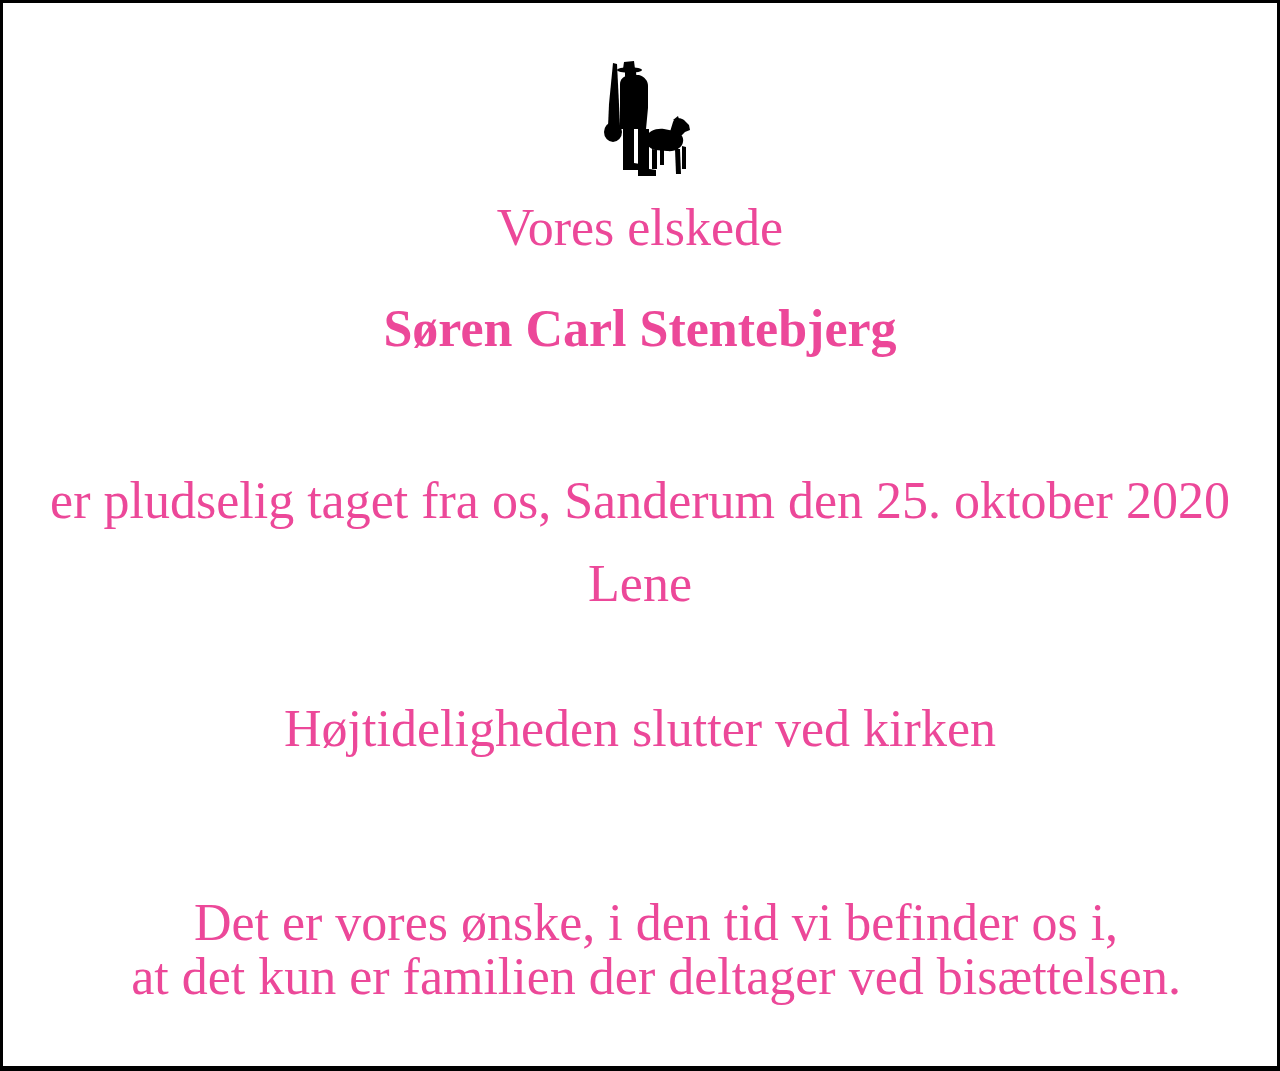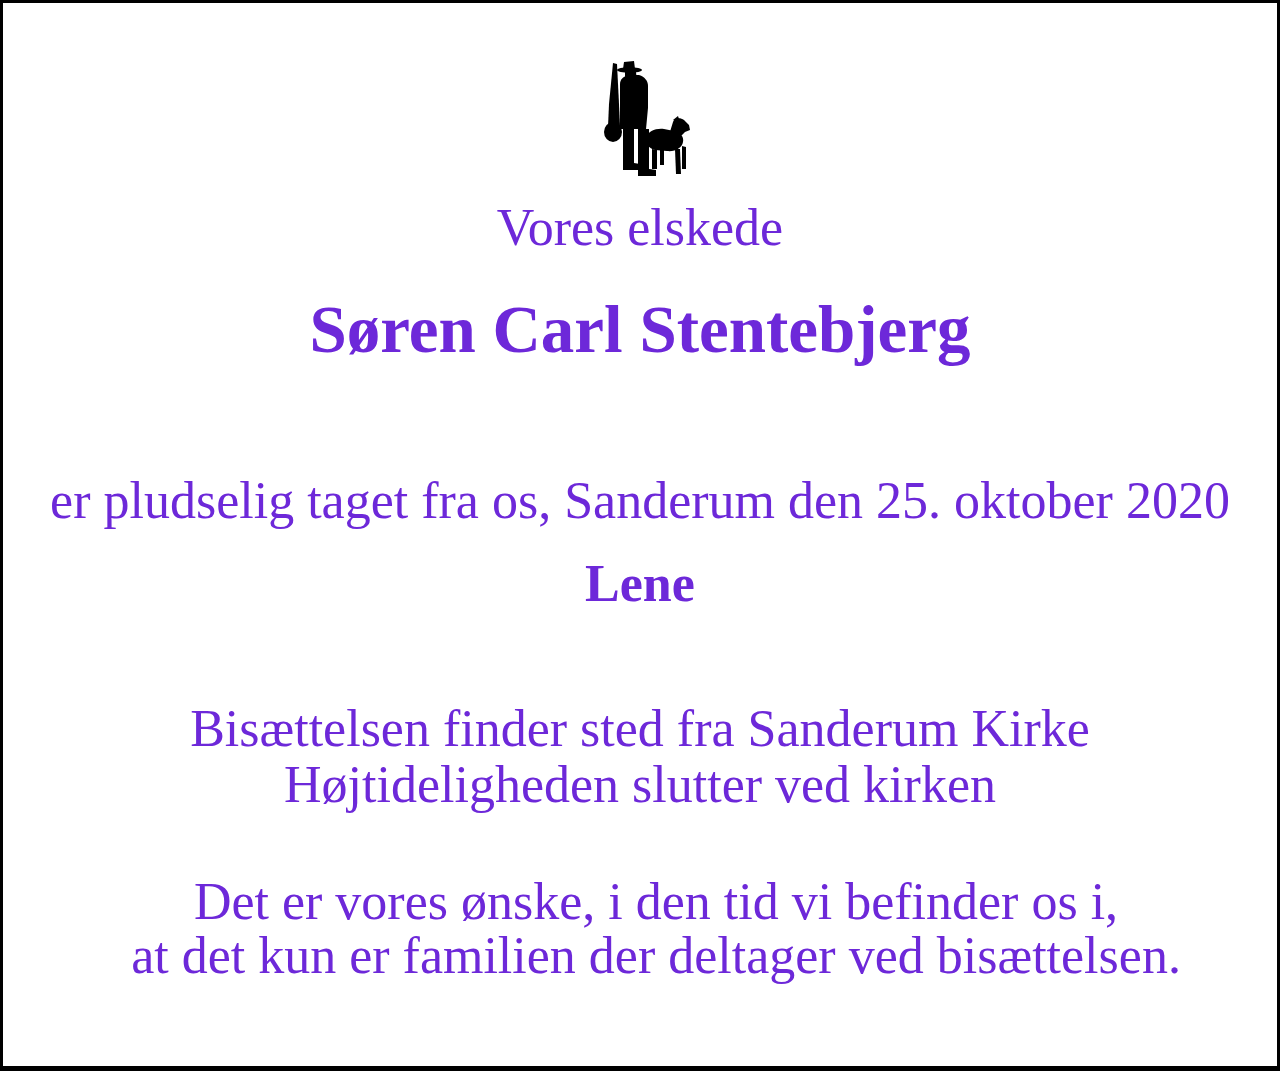--- a/index.html
+++ b/index.html
@@ -10,43 +10,43 @@
     overflow: hidden;
     font-family: "Liberation Serif", "DejaVu Serif", serif;
   }
   .notice {
     position: absolute;
     inset: 0;
     background: #ffffff;
     border: 3px solid #000000;
     border-bottom-width: 5px;
     box-sizing: border-box;
-    color: #6d28d9;
+    color: #ec4899;
   }
   .icon {
     position: absolute;
     left: 601px;
     top: 57px;
     width: 86px;
     height: 117px;
   }
   .line, .block {
     position: absolute;
     left: 0;
     right: 0;
     text-align: center;
     white-space: nowrap;
   }
   .intro   { top: 198px; font-size: 52px; line-height: 54px; }
-  .name    { top: 287px; font-size: 67px; line-height: 78px; font-weight: bold; margin: 0; letter-spacing: 0; }
+  .name    { top: 287px; font-size: 52px; line-height: 78px; font-weight: bold; margin: 0; letter-spacing: 0; }
   .birth   { top: 386px; font-size: 52px; line-height: 54px; }
   .death   { top: 471px; font-size: 52px; line-height: 54px; }
-  .family  { top: 554px; font-size: 52px; line-height: 54px; font-weight: bold; }
+  .family  { top: 554px; font-size: 52px; line-height: 54px; font-weight: normal; }
   .ceremony{ top: 698px; font-size: 52px; line-height: 56px; }
-  .wish    { top: 872px; font-size: 52px; line-height: 54px; padding-left: 32px; }
+  .wish    { top: 893px; font-size: 52px; line-height: 54px; padding-left: 32px; }
 </style>
 </head>
 <body>
 
 <div class="page">
   <div class="notice">
 
     <svg class="icon" viewBox="0 0 86 117" xmlns="http://www.w3.org/2000/svg" aria-hidden="true">
       <g fill="#000000">
 
@@ -87,21 +87,20 @@
     <h1 class="line name">Søren Carl Stentebjerg</h1>
 
 
     <div class="line death">er pludselig taget fra os, Sanderum den 25. oktober 2020</div>
 
     <div class="block family">
       <div>Lene</div>
     </div>
 
     <div class="block ceremony">
-      <div>Bisættelsen finder sted fra Sanderum Kirke</div>
       <div>Højtideligheden slutter ved kirken</div>
     </div>
 
     <div class="block wish">
       <div>Det er vores ønske, i den tid vi befinder os i,</div>
       <div>at det kun er familien der deltager ved bisættelsen.</div>
     </div>
 
   </div>
 </div>

